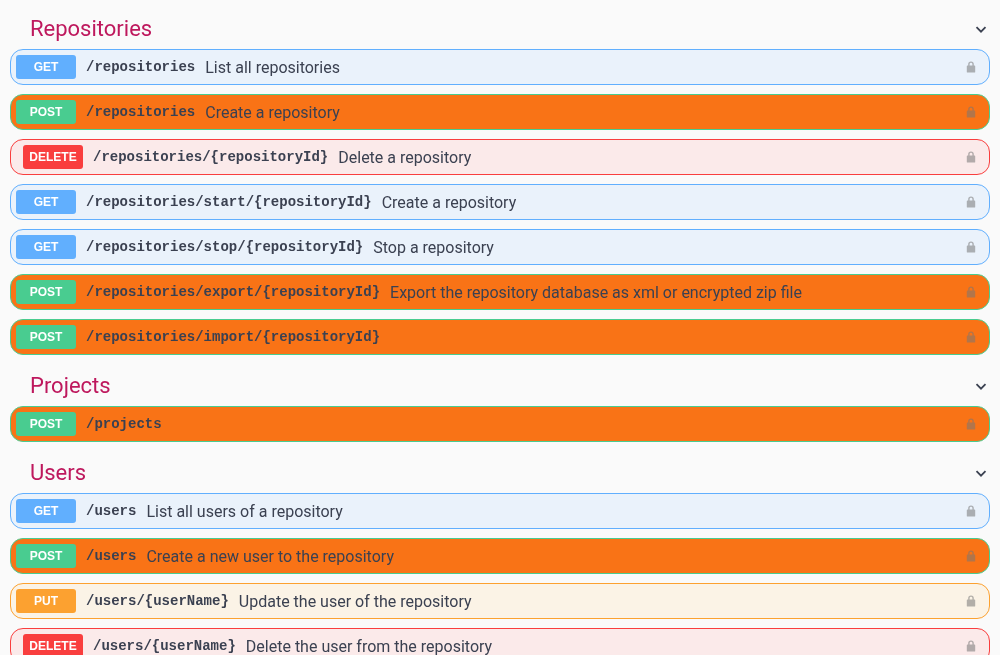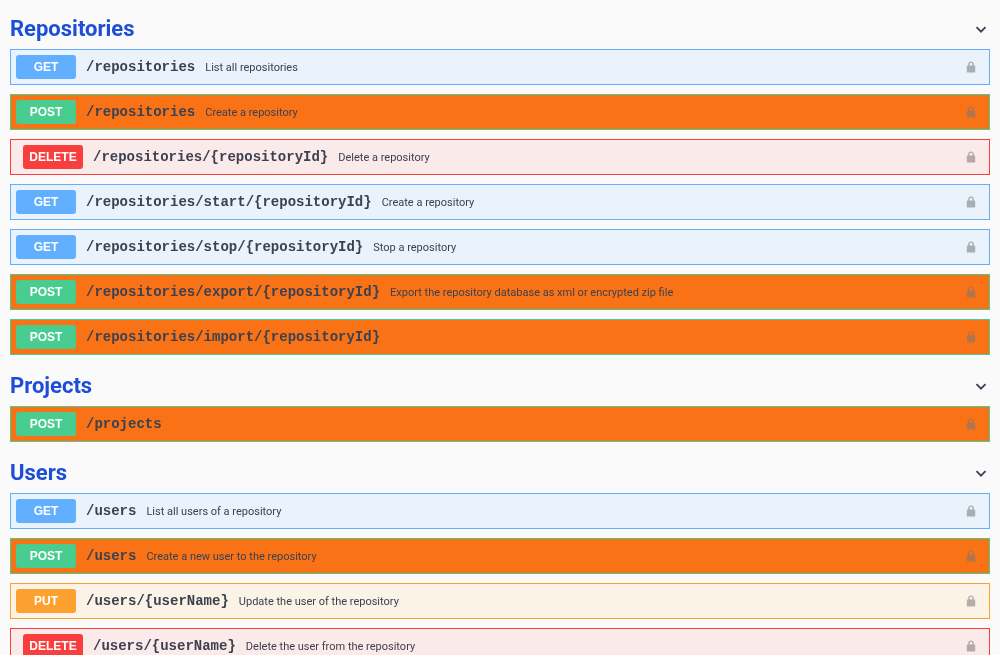--- a/index.html
+++ b/index.html
@@ -13,32 +13,33 @@
   .section { margin-bottom: 12px; }
   .section-header {
     display: flex;
     justify-content: space-between;
     align-items: center;
     padding: 6px 0 8px 0;
     cursor: pointer;
   }
   .section-title {
     font-size: 22px;
-    font-weight: 700;
-    color: #1d4ed8;
+    font-weight: 400;
+    color: #be185d;
+    margin-left: 20px;
   }
   .chevron {
     width: 18px; height: 18px;
     display: flex; align-items: center; justify-content: center;
   }
   .op-row {
     display: flex;
     align-items: center;
     border: 1px solid;
-    border-radius: 0;
+    border-radius: 13px;
     margin-bottom: 9px;
     padding: 5px 10px 5px 5px;
     cursor: pointer;
     min-height: 36px;
   }
   .op-get    { background: #eaf2fb; border-color: #61affe; }
   .op-post   { background: #f97316; border-color: #49cc90; }
   .op-delete { background: #fbeaea; border-color: #f93e3e; padding-left: 12px; }
   .op-put    { background: #fbf3e6; border-color: #fca130; }
   .method-badge {
@@ -58,21 +59,21 @@
   .m-put    { background: #fca130; }
   .path {
     font-family: "Courier New", Consolas, monospace;
     font-weight: 700;
     font-size: 14px;
     color: #3b4151;
     margin-right: 10px;
     white-space: nowrap;
   }
   .summary {
-    font-size: 11px;
+    font-size: 16px;
     color: #3b4151;
   }
   .spacer { flex: 1; }
   .lock {
     width: 16px; height: 16px;
     display: flex; align-items: center; justify-content: center;
     opacity: 0.55;
   }
 </style>
 </head>

